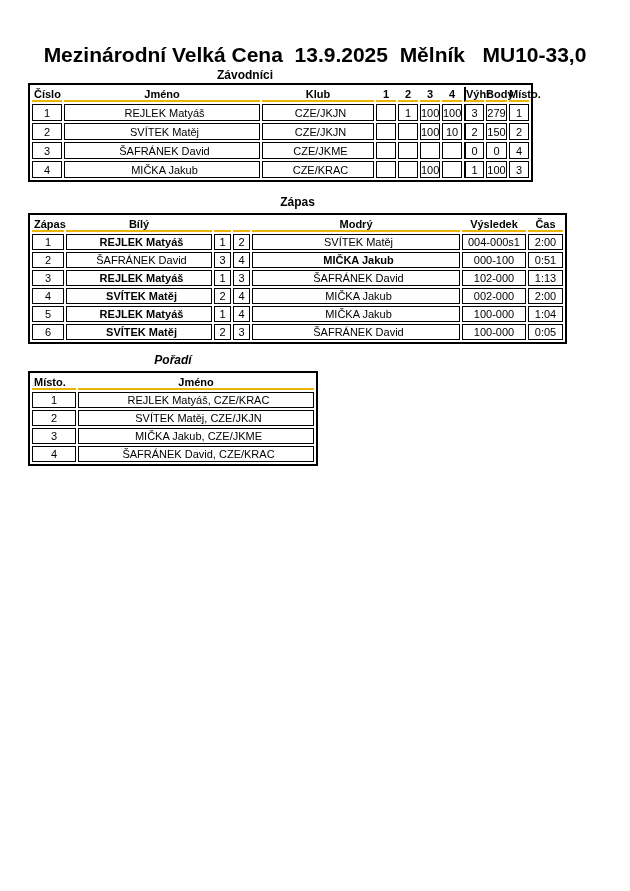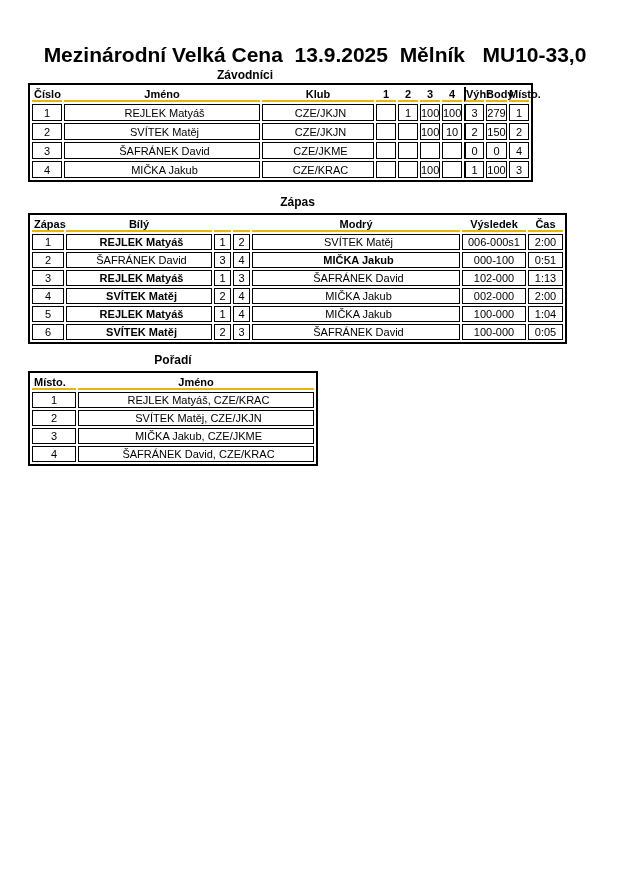--- a/index.html
+++ b/index.html
@@ -12,21 +12,21 @@
   .page { position: relative; width: 630px; height: 842px; background: #fff; overflow: hidden; }
 
   .main-title {
     position: absolute; top: 43px; left: 0; width: 630px;
     text-align: center; font-size: 21px; font-weight: bold;
     white-space: pre; letter-spacing: 0;
   }
   .sec-title { position: absolute; font-size: 12px; font-weight: bold; text-align: center; }
   #t1-title { top: 68px; left: 0; width: 490px; }
   #t2-title { top: 195px; left: 28px; width: 539px; }
-  #t3-title { top: 353px; left: 28px; width: 290px; }
+  #t3-title { top: 353px; left: 28px; width: 290px; font-style: italic; }
   .count-label {
     position: absolute; top: 70px; left: 315px; width: 300px;
     text-align: right; font-size: 10px;
   }
 
   table {
     position: absolute;
     border-collapse: separate; border-spacing: 2px;
     border: 2px solid #000;
     table-layout: fixed;
@@ -163,21 +163,21 @@
       <th>Modrý</th>
       <th>Výsledek</th>
       <th>Čas</th>
     </tr>
     <tr>
       <td>1</td>
       <td class="name cell-white-name bold">REJLEK Matyáš</td>
       <td>1</td>
       <td>2</td>
       <td class="name cell-blue-name">SVÍTEK Matěj</td>
-      <td>006-000s1</td>
+      <td>004-000s1</td>
       <td>2:00</td>
     </tr>
     <tr>
       <td>2</td>
       <td class="name cell-white-name">ŠAFRÁNEK David</td>
       <td>3</td>
       <td>4</td>
       <td class="name cell-blue-name bold">MIČKA Jakub</td>
       <td>000-100</td>
       <td>0:51</td>

